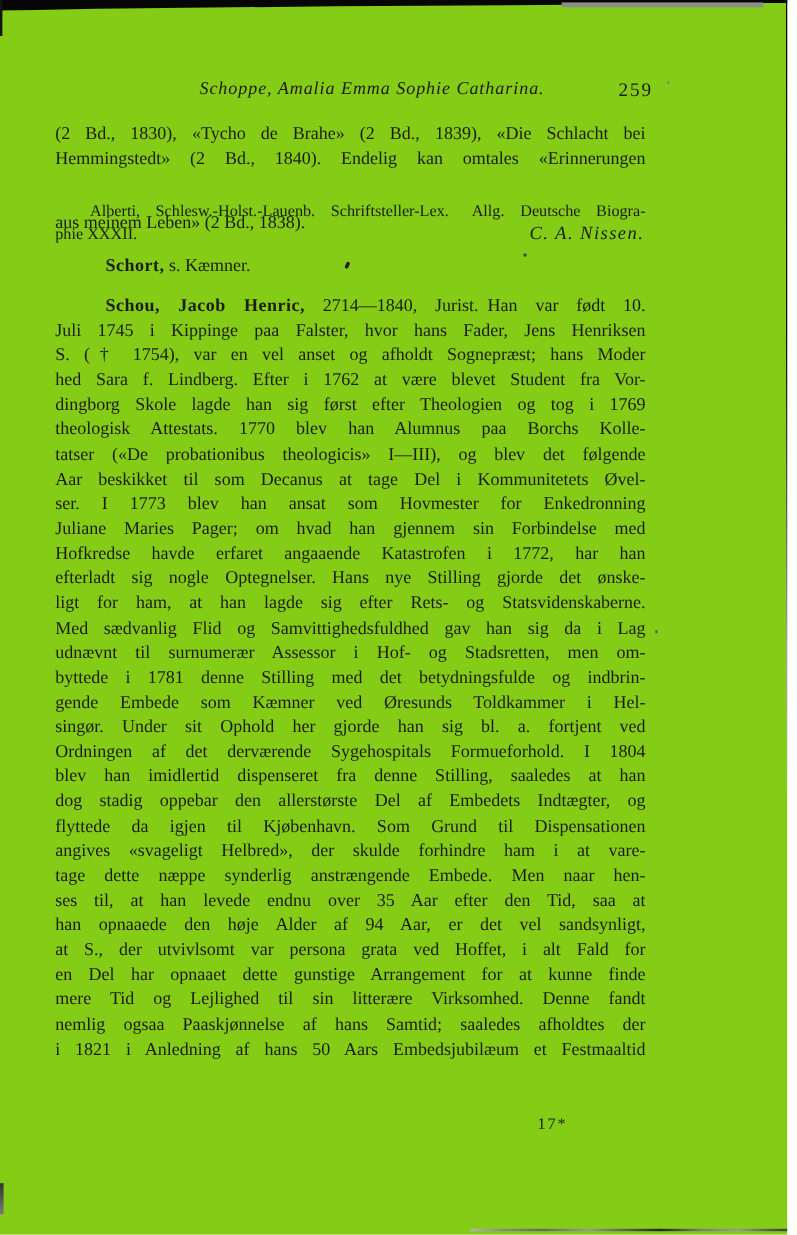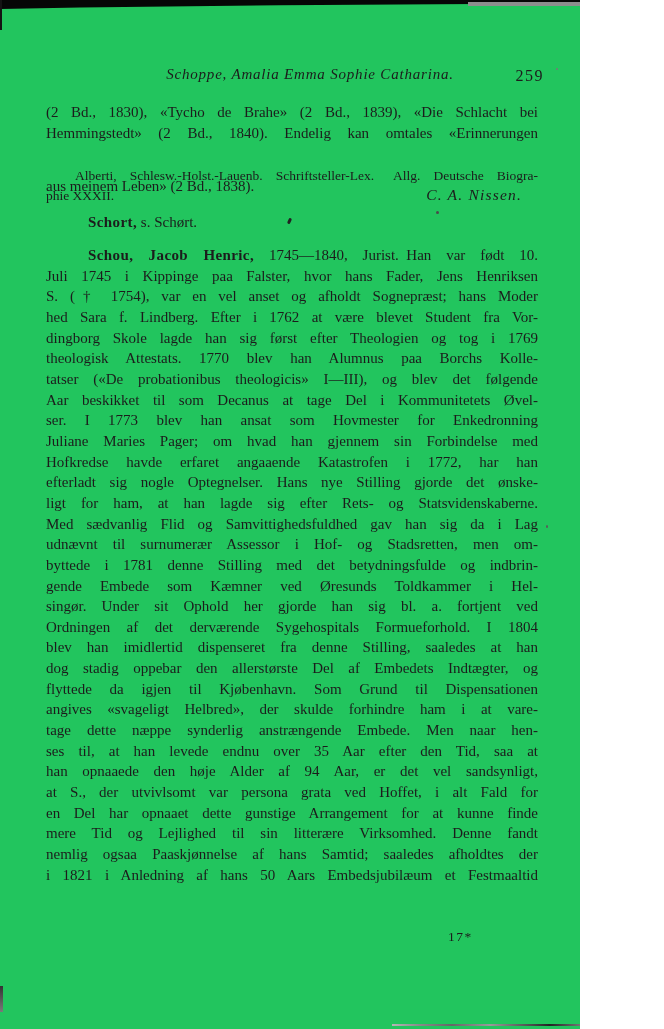--- a/index.html
+++ b/index.html
@@ -1,18 +1,18 @@
 <!DOCTYPE html>
 <html><head>
 <meta charset="utf-8">
 <style>
   html,body { margin:0; padding:0; background:#ffffff; }
   .page {
-    position:relative; width:580px; height:1029px; overflow:hidden;
-    background:#22c55e; color:#1c1c1c;
+    position:relative; width:656px; height:1029px; overflow:hidden;
+    background:#84cc16; color:#1c1c1c;
     font-family:"Liberation Serif","DejaVu Serif",serif;
     -webkit-font-smoothing:antialiased;
   }
   .block { position:absolute; left:46px; width:492px; }
 
   
   .hdr { top:66px; height:24px; }
   .running-title {
     position:absolute; left:0; right:0; text-align:center;
     transform:translateX(18px);
@@ -22,21 +22,21 @@
 
   
   .tline { text-align:justify; text-align-last:justify; text-justify:inter-word; }
   .nojust { text-align-last:left;margin-top:32px; }
 
   .p-schoppe { top:102px; font-size:15px; line-height:21px; }
 
   .refs { top:166px; font-size:13.5px; line-height:19px; }
   .refline1 { padding-left:29px; }
   .refrow { display:flex; justify-content:space-between; align-items:baseline; }
-  .sig { font-style:italic; font-size:15.5px; letter-spacing:1.2px; margin-right:16px; }
+  .sig { font-style:italic; font-size:15.5px; letter-spacing:1.2px; margin-right:1px; }
 
   .schort { top:212px; font-size:15px; line-height:21px; padding-left:42px; }
   .bold { font-weight:bold; letter-spacing:0.4px; }
 
   .schou { top:245px; font-size:15px; line-height:20.65px; }
   .firstline { padding-left:42px; }
 
   .footer-mark { position:absolute; left:448px; top:929px; font-size:13.5px; letter-spacing:1.5px; }
 
   
@@ -90,26 +90,26 @@
 
   <div class="block refs">
     <div class="tline refline1">Alberti, Schlesw.-Holst.-Lauenb. Schriftsteller-Lex.  Allg. Deutsche Biogra-</div>
     <div class="refrow">
       <span>phie XXXII.</span>
       <span class="sig">C. A. Nissen.</span>
     </div>
   </div>
 
   <div class="block schort">
-    <span class="bold">Schort,</span><span> s. Schørt.</span>
+    <span class="bold">Schort,</span><span> s. Kæmner.</span>
   </div>
 
   <div class="block schou">
     <div class="tline firstline">
-      <span class="bold">Schou, Jacob Henric,</span><span> 1745—1840, Jurist. Han var født 10.</span>
+      <span class="bold">Schou, Jacob Henric,</span><span> 2714—1840, Jurist. Han var født 10.</span>
     </div>
     <div>
         <div class="tline">Juli 1745 i Kippinge paa Falster, hvor hans Fader, Jens Henriksen</div>
         <div class="tline">S. († 1754), var en vel anset og afholdt Sognepræst; hans Moder</div>
         <div class="tline">hed Sara f. Lindberg. Efter i 1762 at være blevet Student fra Vor-</div>
         <div class="tline">dingborg Skole lagde han sig først efter Theologien og tog i 1769</div>
         <div class="tline">theologisk Attestats. 1770 blev han Alumnus paa Borchs Kolle-</div>
         <div class="tline">tatser («De probationibus theologicis» I—III), og blev det følgende</div>
         <div class="tline">Aar beskikket til som Decanus at tage Del i Kommunitetets Øvel-</div>
         <div class="tline">ser. I 1773 blev han ansat som Hovmester for Enkedronning</div>

